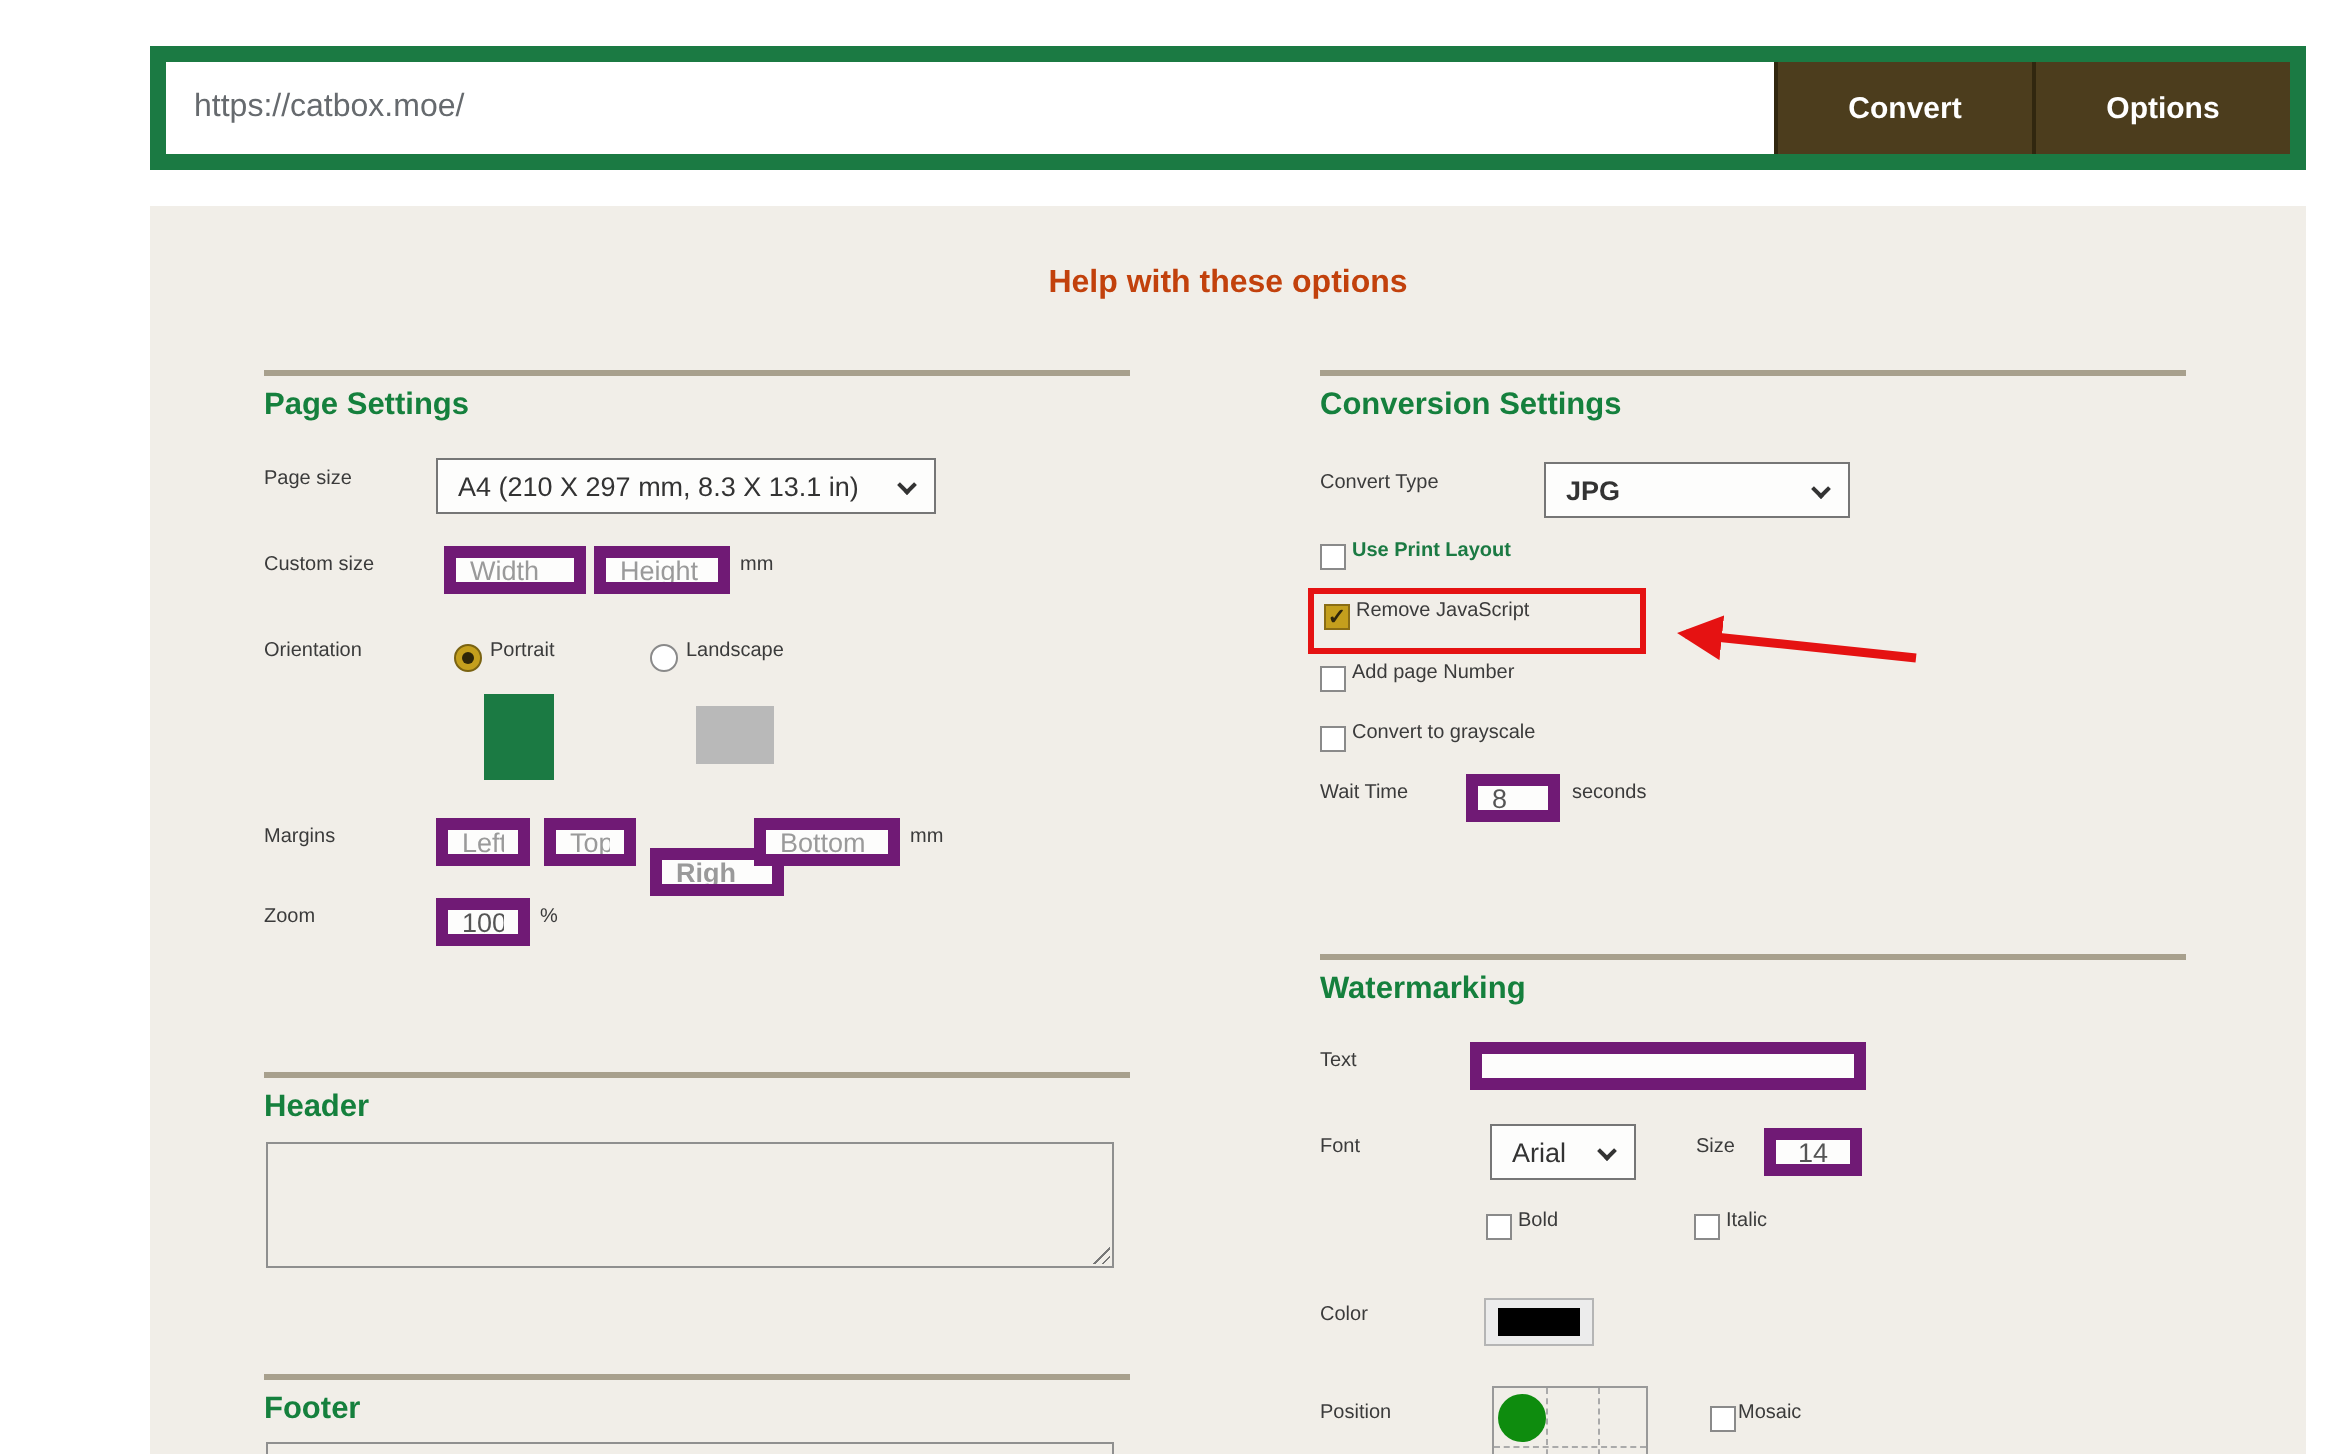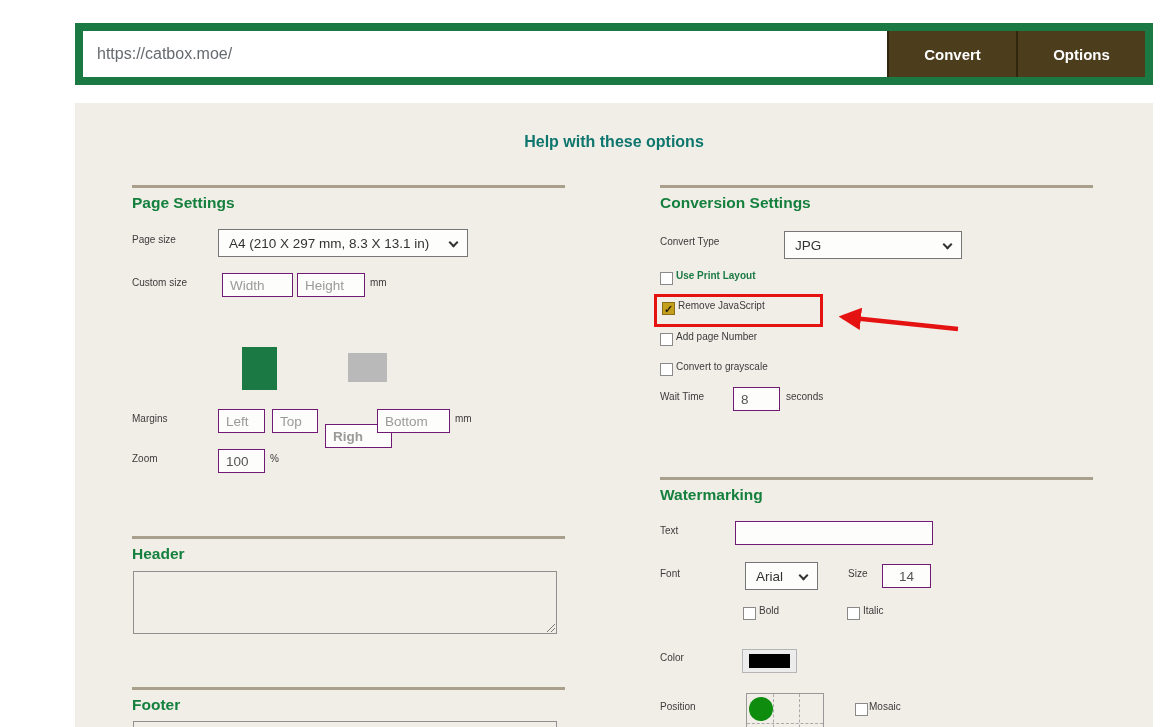--- a/index.html
+++ b/index.html
@@ -14,29 +14,29 @@
                font-family:"Liberation Sans", sans-serif; }
   .bar-btn { width:129px; height:46px; background:#4c3d1d; color:#ffffff;
              font-weight:bold; font-size:15px; border:none; cursor:pointer;
              border-left:2px solid #31270f; font-family:"Liberation Sans", sans-serif; }
 
   
   .panel { position:absolute; left:75px; top:103px; width:1078px; height:624px;
            background:#f1eee8; overflow:hidden; }
 
   .help-link { position:absolute; left:0; top:30px; width:100%; text-align:center;
-               color:#0f766e; font-weight:bold; font-size:16px; cursor:pointer; }
+               color:#c2410c; font-weight:bold; font-size:16px; cursor:pointer; }
 
   .rule { position:absolute; height:3px; width:433px; background:#a8a08d; }
   .h2   { position:absolute; font-size:15.5px; font-weight:bold; color:#15803d; }
 
   .row { position:absolute; width:460px; height:28px; }
   .lbl { position:absolute; font-size:10px; color:#3b3b3b; white-space:nowrap; }
 
-  .inp { position:absolute; border:1px solid #701a75; background:#fdfdfc;
+  .inp { position:absolute; border:6px solid #701a75; background:#fdfdfc;
          font-size:13.5px; color:#555; padding:0 7px; height:24px;
          font-family:"Liberation Sans", sans-serif; }
   .inp::placeholder { color:#9a9a9a; }
 
   .sel { position:absolute; height:28px; border:1px solid #767676; background:#fdfdfc;
          font-size:13.5px; color:#333; display:flex; align-items:center;
          padding:0 26px 0 10px; cursor:pointer; }
   .chev { position:absolute; right:10px; top:9px; width:7px; height:7px;
           border-right:2px solid #333; border-bottom:2px solid #333;
           transform:rotate(45deg); }
@@ -103,20 +103,27 @@
     </div>
   </div>
 
   <div class="row" style="left:57px; top:170px;">
     <span class="lbl" style="left:0; top:4px;">Custom size</span>
     <input class="inp" style="left: 90px; top: 0px; width: 71px;" placeholder="Width">
     <input class="inp" style="left: 165px; top: 0px; width: 68px;" placeholder="Height">
     <span class="lbl" style="left:238px; top:4px;">mm</span>
   </div>
 
+  <div class="row" style="left:57px; top:217px;">
+    <span class="lbl" style="left:0; top:0;">Orientation</span>
+    <span class="radio sel-on" style="left:95px; top:2px;"></span>
+    <span class="lbl" style="left:113px; top:0;">Portrait</span>
+    <span class="radio" style="left:193px; top:2px;"></span>
+    <span class="lbl" style="left:211px; top:0;">Landscape</span>
+  </div>
 
   <div class="preview-portrait" style="left:167px; top:244px;"></div>
   <div class="preview-landscape" style="left:273px; top:250px;"></div>
 
   <div class="row" style="left:57px; top:306px;">
     <span class="lbl" style="left:0; top:4px;">Margins</span>
     <input class="inp" style="left: 86px; top: 0px; width: 47px;" placeholder="Left">
     <input class="inp" style="left: 140px; top: 0px; width: 46px;" placeholder="Top">
     <input class="inp" style="left: 193px; top: 15px; width: 67px; font-weight: bold;" placeholder="Righ">
     <input class="inp" style="left: 245px; top: 0px; width: 73px;" placeholder="Bottom">
@@ -136,21 +143,21 @@
 
   <div class="rule" style="left:57px; top:584px;"></div>
   <div class="h2" style="left:57px; top:593px;">Footer</div>
   <textarea class="box" style="left: 58px; top: 618px;"></textarea>
 
   <div class="rule" style="left:585px; top:82px;"></div>
   <div class="h2" style="left:585px; top:91px;">Conversion Settings</div>
 
   <div class="row" style="left:585px; top:128px;">
     <span class="lbl" style="left:0; top:5px;">Convert Type</span>
-    <div class="sel" style="left:124px; top:0; width:178px;">
+    <div class="sel" style="left:112px; top:0; width:153px;font-weight:bold;">
       <span>JPG</span>
       <span class="chev"></span>
     </div>
   </div>
 
   <div class="row" style="left:585px; top:167px;">
     <span class="chk" style="left:0; top:2px;"></span>
     <span class="lbl green-lbl" style="left:16px; top:0;">Use Print Layout</span>
   </div>
 

